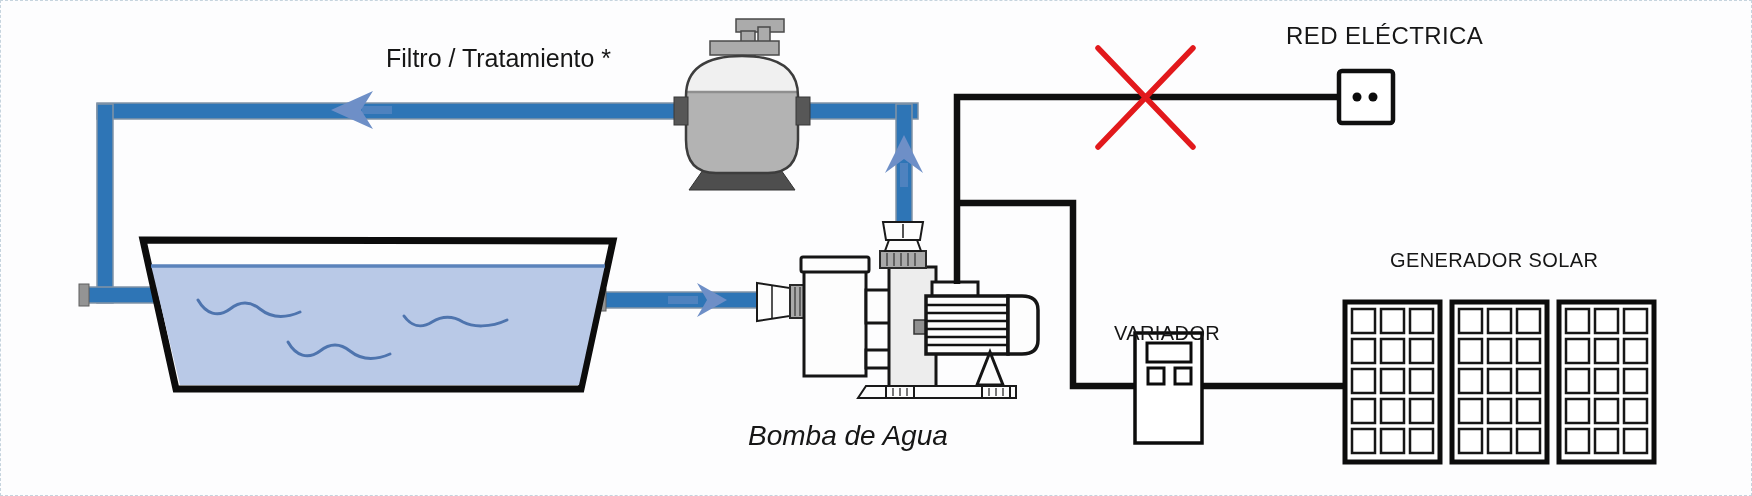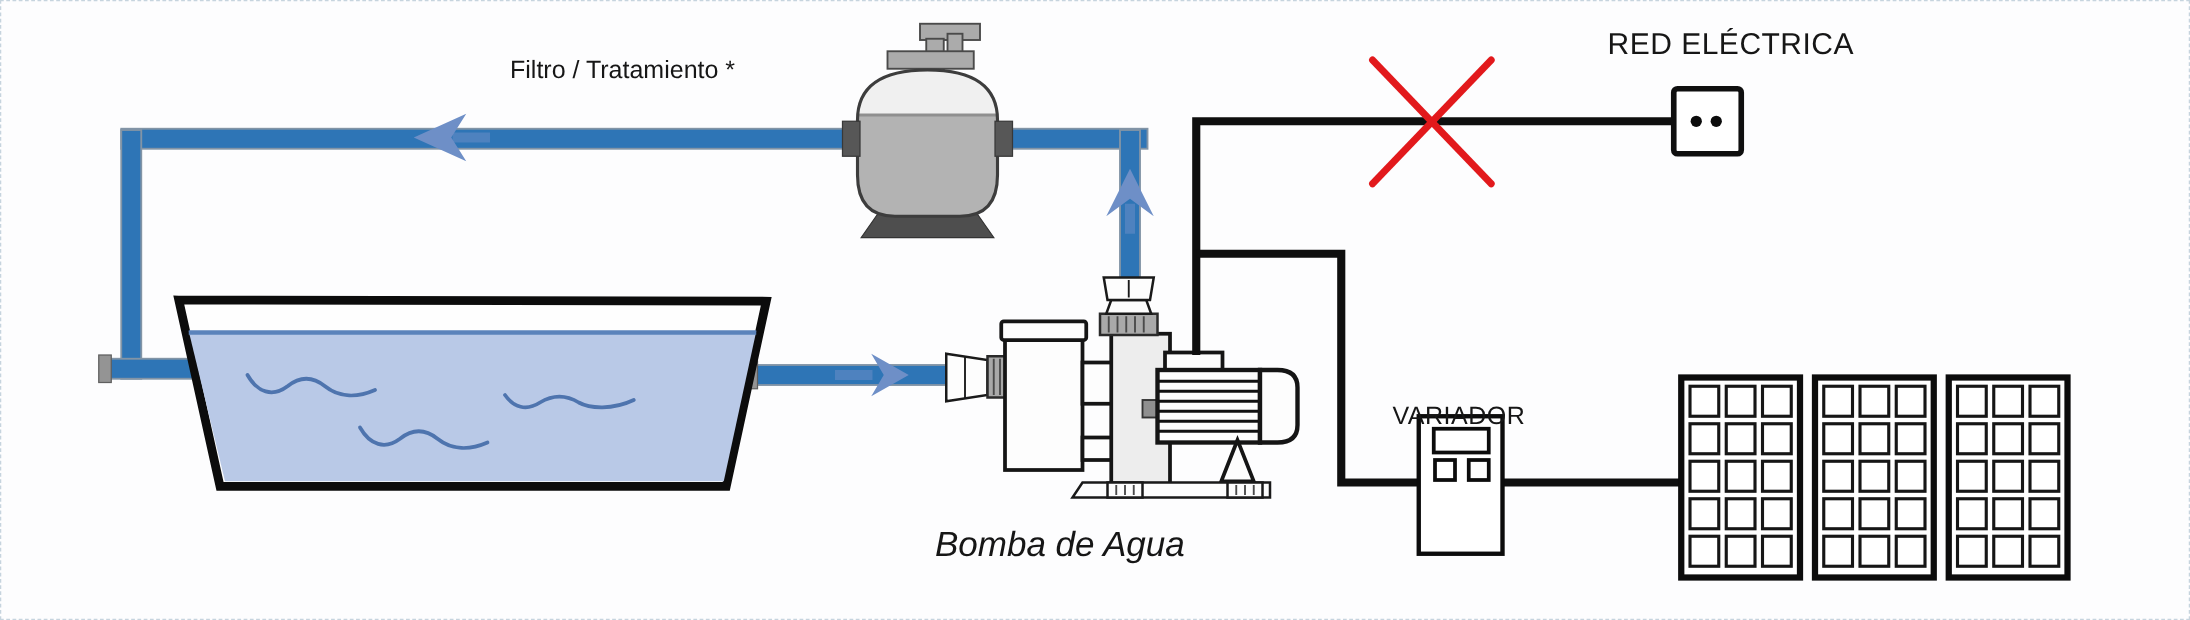--- a/index.html
+++ b/index.html
@@ -3,21 +3,21 @@
 <meta charset="utf-8">
 <style>
   html,body{margin:0;padding:0;background:#fff;}
   .stage{
     position:relative;width:1752px;height:496px;background:#fdfdfe;
     outline:1px dashed #c6d4de;outline-offset:-1px;overflow:hidden;
     font-family:"Liberation Sans",sans-serif;
   }
   .stage svg{position:absolute;left:0;top:0;}
   .lbl{position:absolute;color:#161616;white-space:nowrap;line-height:1.1;}
-  .lbl-filter{left:408px;top:45px;font-size:20px;}
+  .lbl-filter{left:386px;top:45px;font-size:25px;}
   .lbl-pump{left:748px;top:421px;font-size:28px;font-style:italic;}
   .lbl-footnote{left:96px;top:466px;font-size:21px;}
   .lbl-grid{left:1273px;top:23px;font-size:24px;letter-spacing:.4px;margin-left:13px;}
   .lbl-vfd{left:1114px;top:322px;font-size:20px;letter-spacing:.4px;}
   .lbl-solar{left:1390px;top:249px;font-size:20px;letter-spacing:.4px;}
 
   .pipe{fill:var(--pipe-blue,#2e75b6);stroke:#8294a6;stroke-width:1.5;}
   .sleeve{fill:#949494;stroke:#5f5f5f;stroke-width:1;}
   .arrow{fill:var(--arrow-blue,#6e8fc7);}
   .arrow-tail{fill:var(--arrow-blue,#6e8fc7);opacity:.5;}
@@ -222,13 +222,14 @@
           <rect x="1595" y="429" width="23" height="24" class="panel-cell"></rect>
           <rect x="1624" y="429" width="23" height="24" class="panel-cell"></rect>
         </g>
       </g>
   </svg>
 
   <div class="lbl lbl-filter">Filtro / Tratamiento *</div>
   <div class="lbl lbl-pump">Bomba de Agua</div>
   <div class="lbl lbl-grid">RED ELÉCTRICA</div>
   <div class="lbl lbl-vfd">VARIADOR</div>
+  <div class="lbl lbl-solar">GENERADOR SOLAR</div>
 </div>
 
 </body></html>

